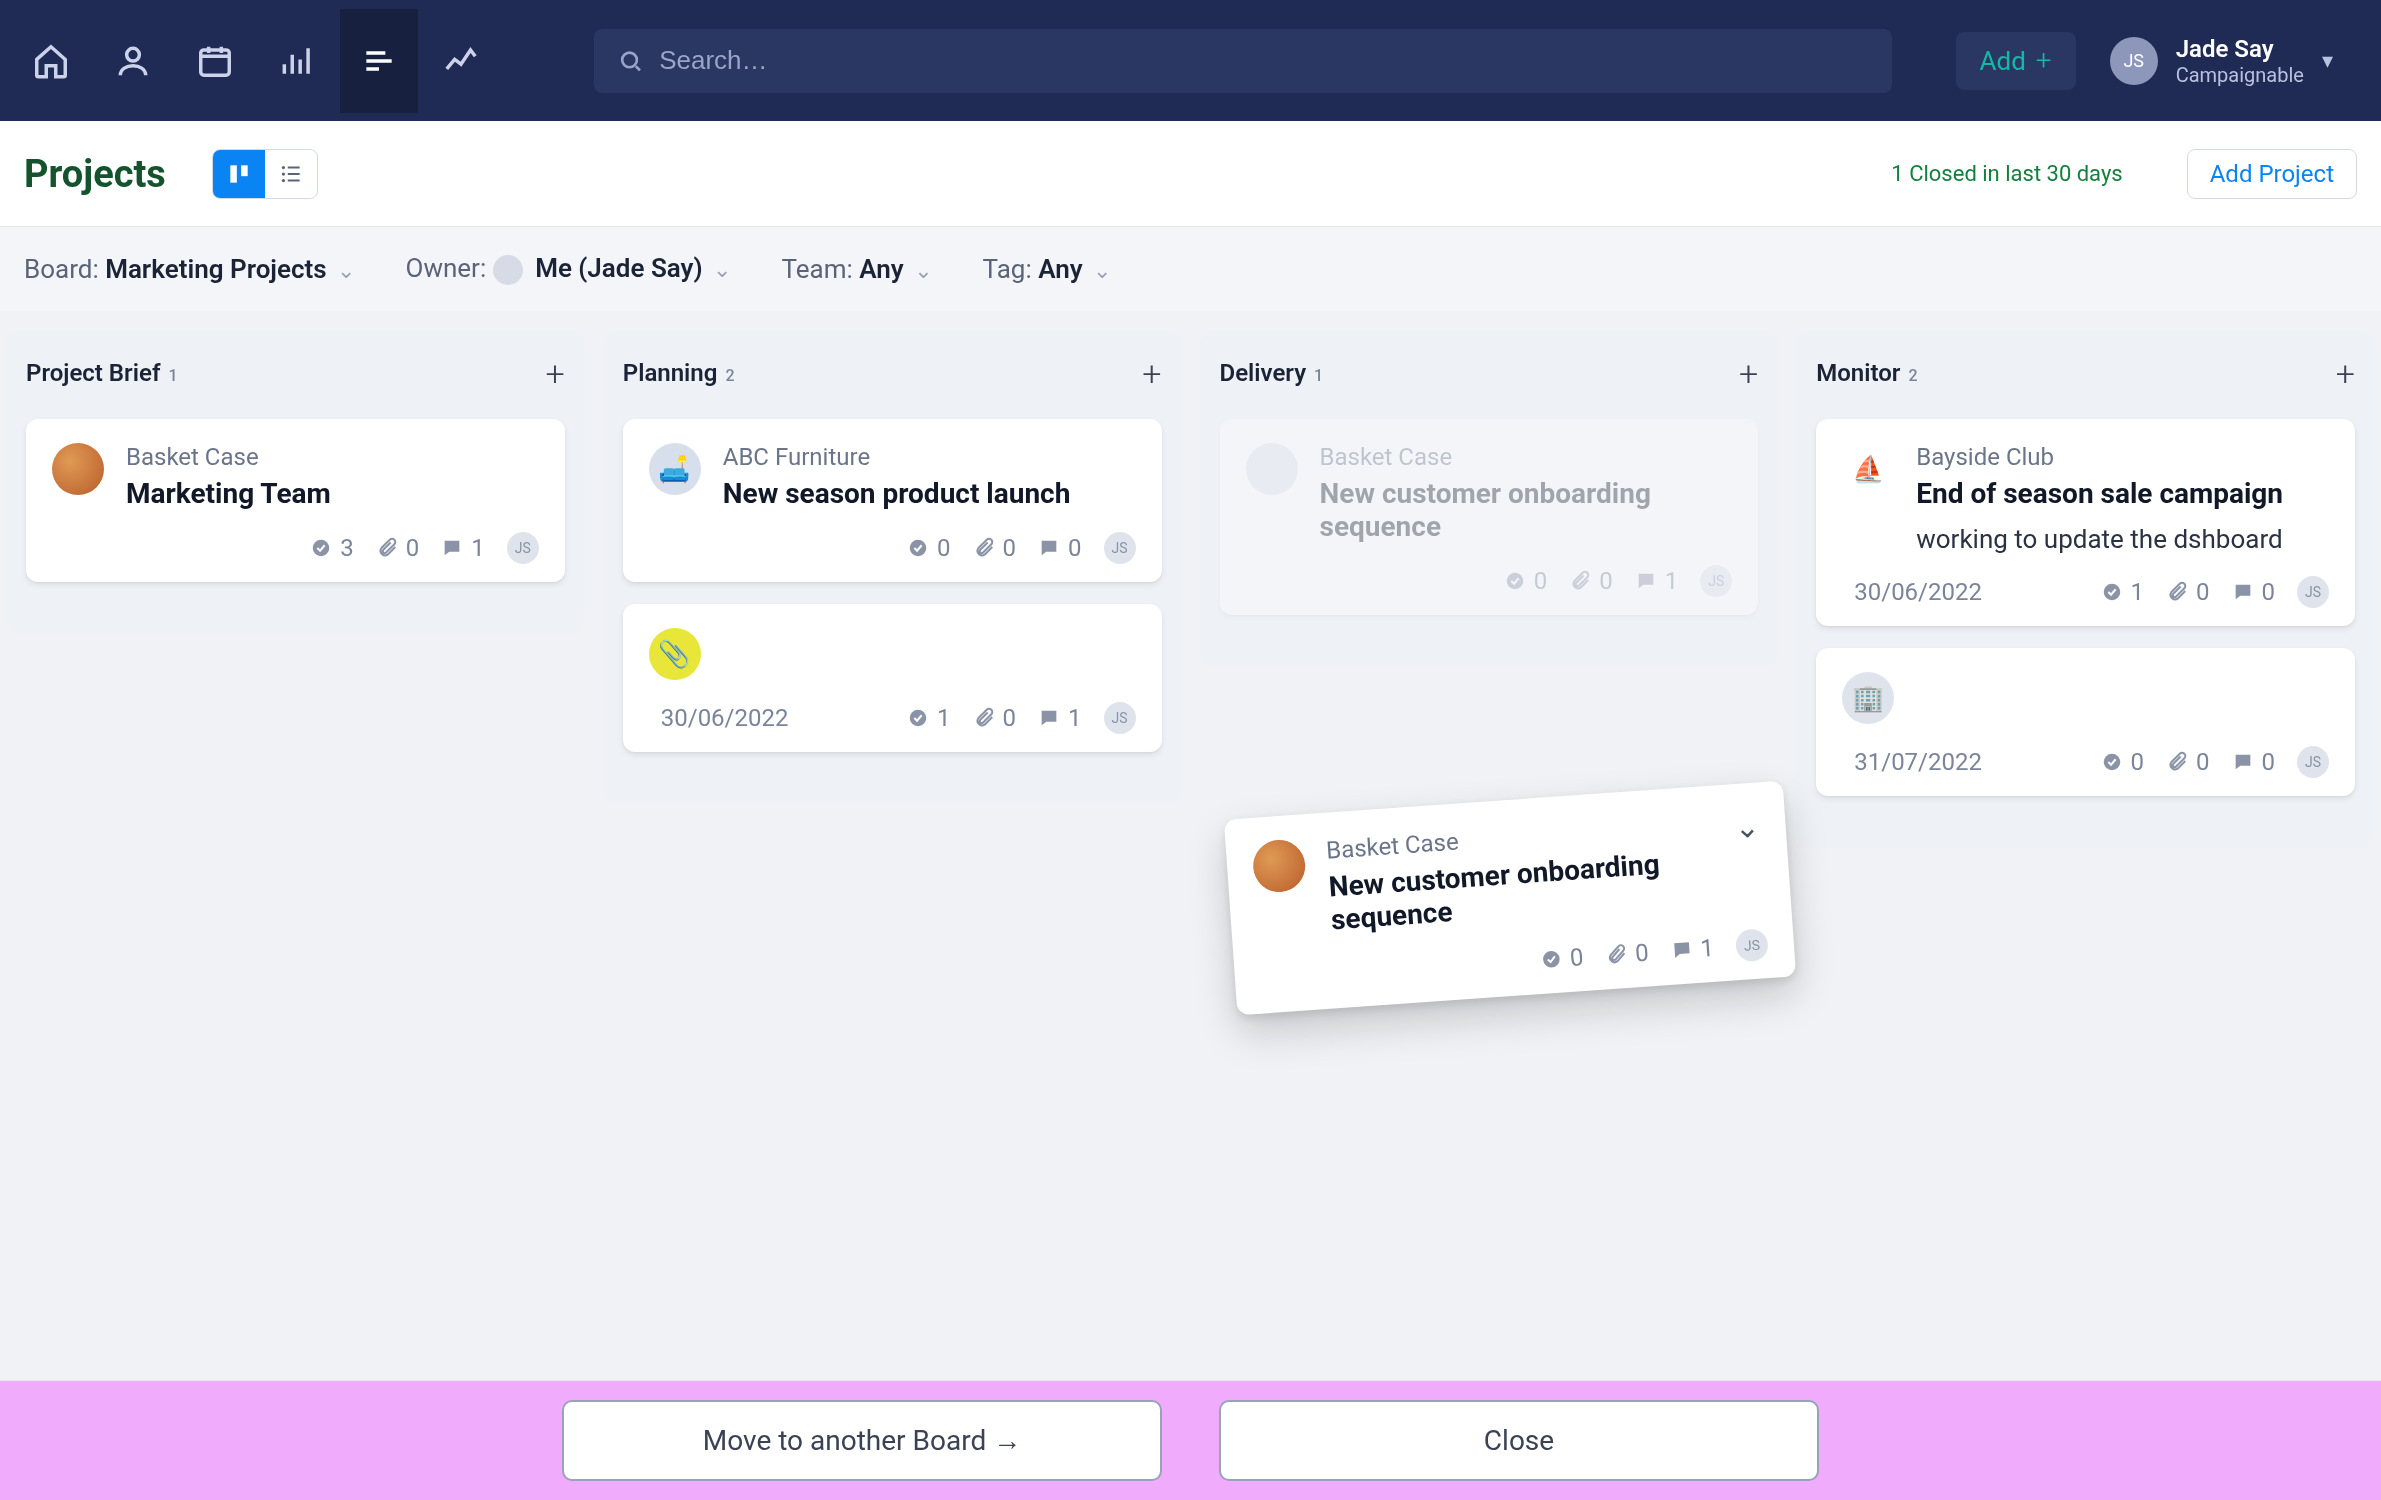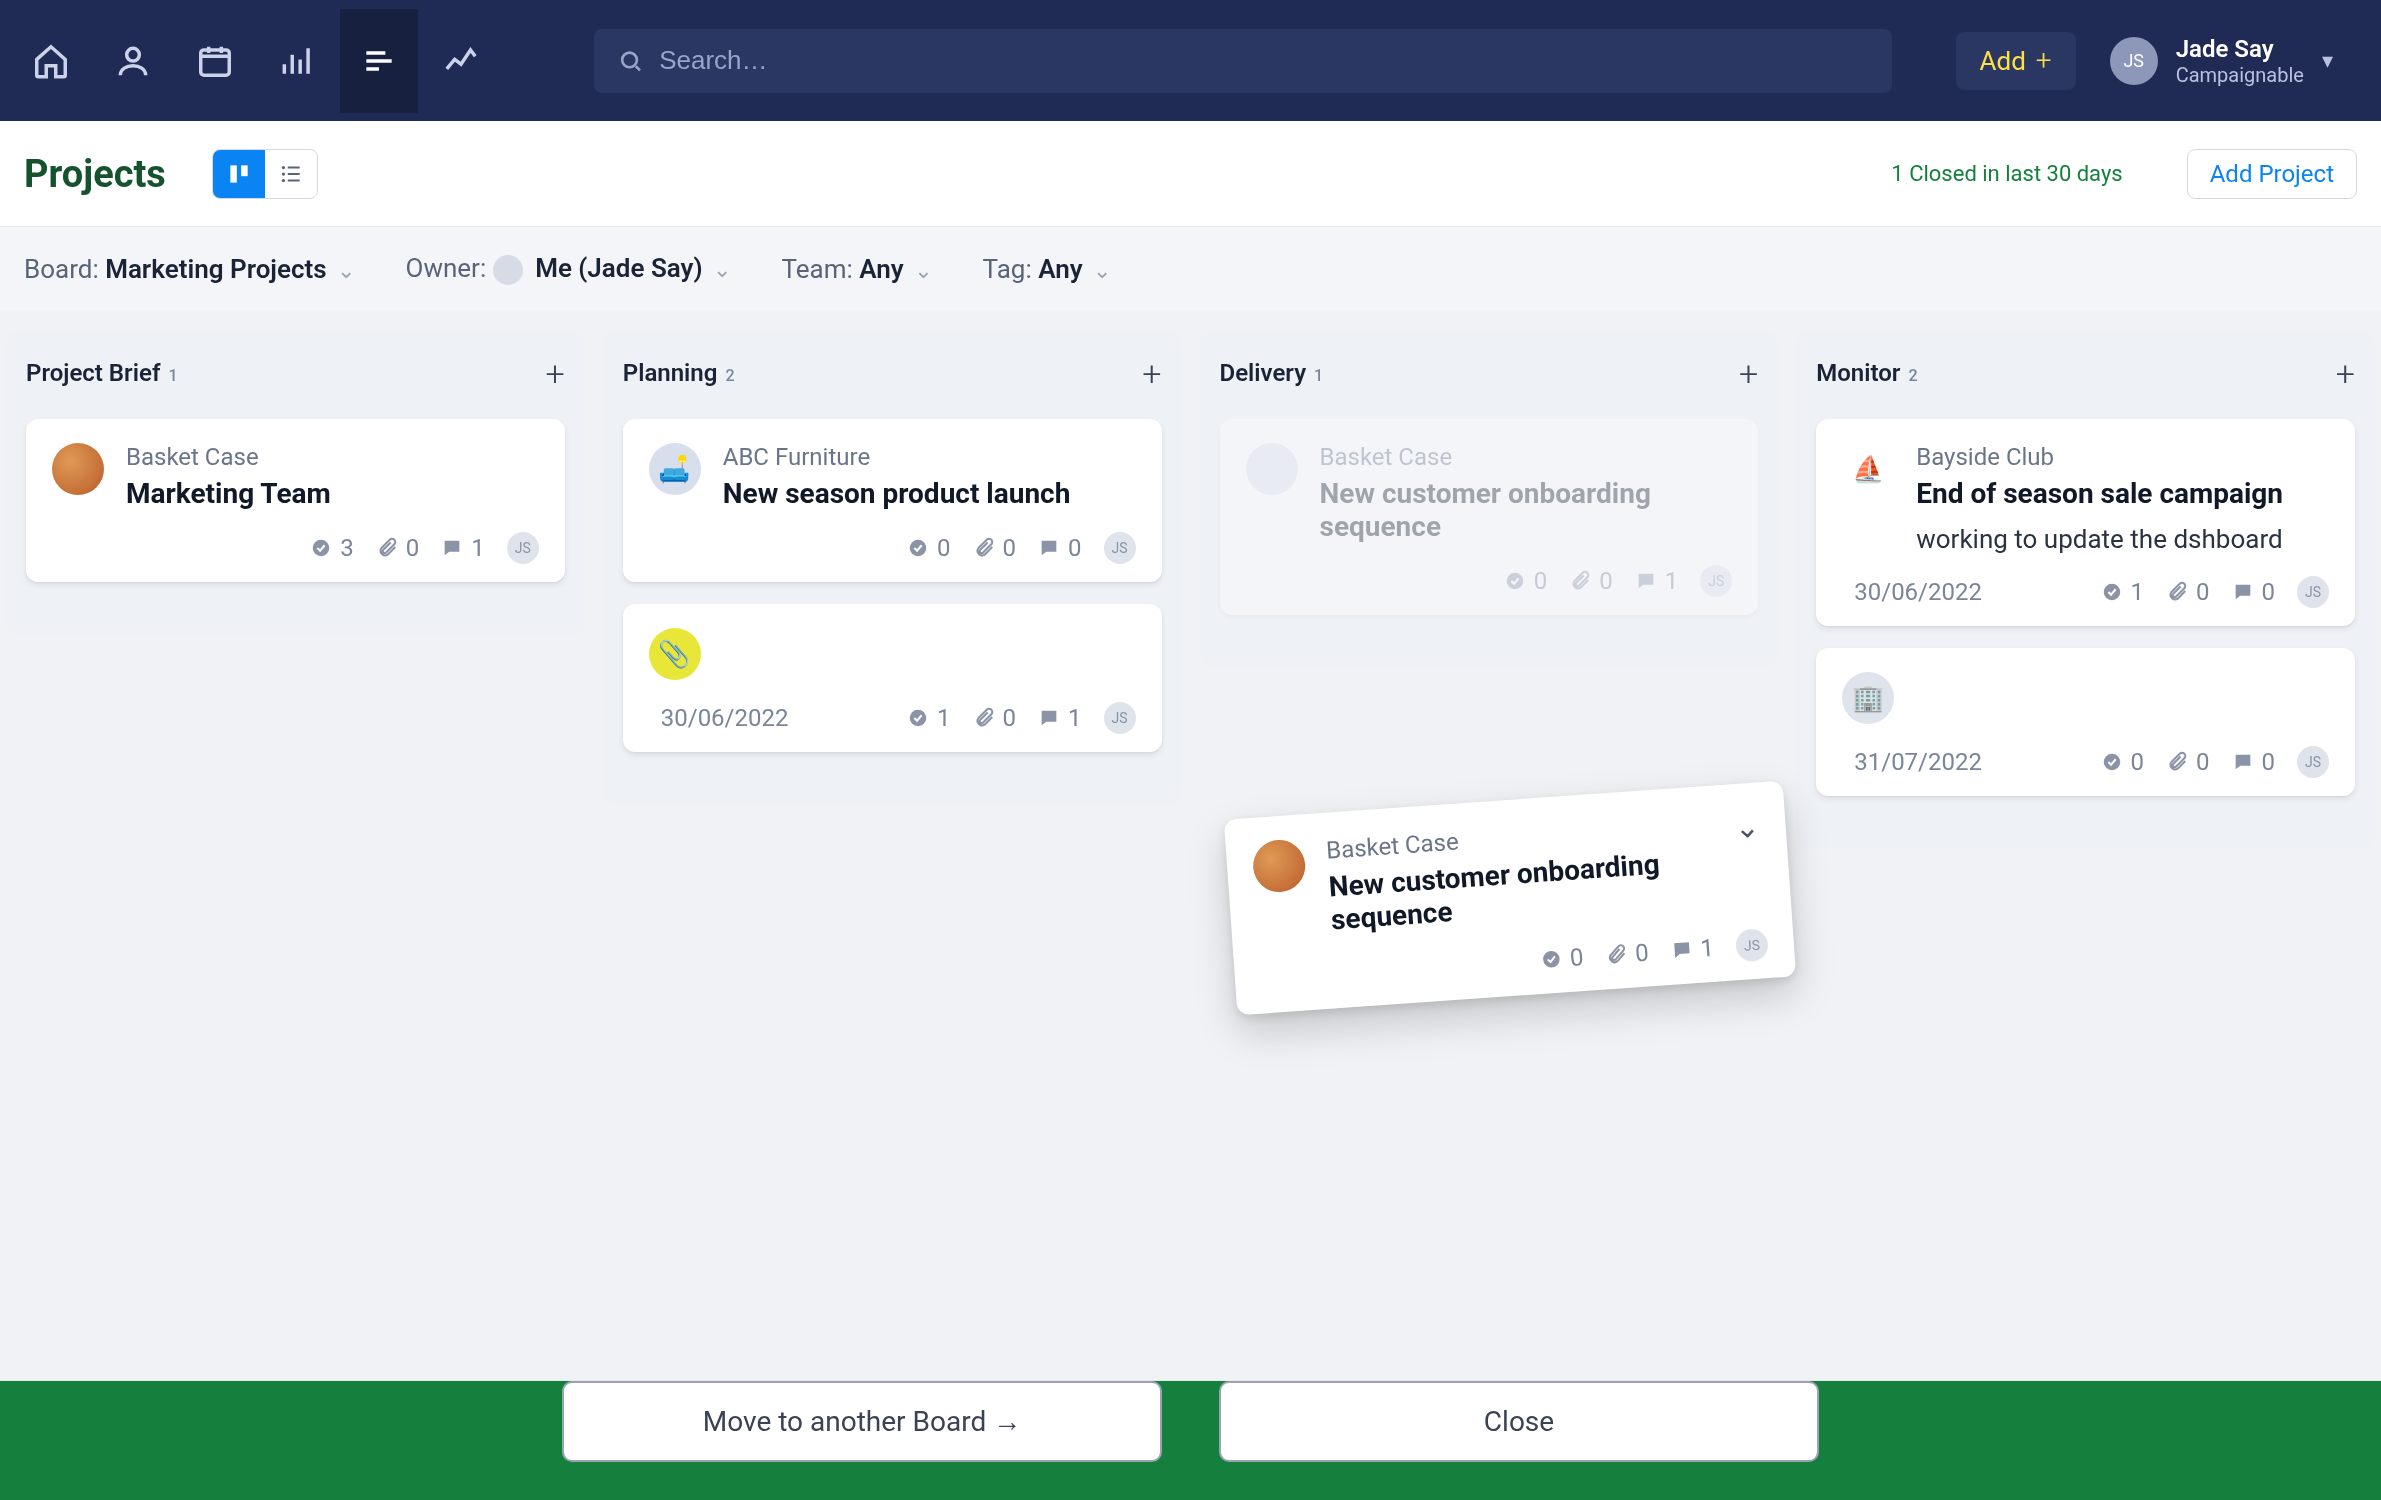--- a/index.html
+++ b/index.html
@@ -47,21 +47,21 @@
     background: transparent;
     border: none;
     outline: none;
     color: #c9d0ea;
     font-size: 26px;
     width: 100%;
   }
   .search-wrap input::placeholder { color: #9aa4c9; }
   .add-btn {
     background: #2a3763;
-    color: #fde047;
+    color: #14b8a6;
     border-radius: 8px;
     height: 58px;
     padding: 0 24px;
     display: flex;
     align-items: center;
     gap: 10px;
     font-size: 26px;
     cursor: pointer;
     margin-right: 30px;
   }
@@ -191,26 +191,26 @@
     left: 1230px;
     top: 800px;
     width: 560px;
     transform: rotate(-4deg);
     box-shadow: 0 18px 40px rgba(0,0,0,0.18), 0 4px 10px rgba(0,0,0,0.1);
     z-index: 50;
   }
 
   
   .bottom-bar {
-    background:#15803d;
+    background:#f0abfc;
     border-top:1px solid #e5e7eb;
     height: 120px;
     position:absolute;
     bottom:0; left:0; right:0;
-    display:flex; align-items:flex-start; justify-content:center; gap:57px;
+    display:flex; align-items:center; justify-content:center; gap:57px;
   }
   .bottom-btn {
     border:2px solid #9aa3b5;
     border-radius:10px;
     background:#fff;
     color:#3a4254;
     font-size:28px;
     padding: 22px 0;
     width: 600px;
     text-align:center;

